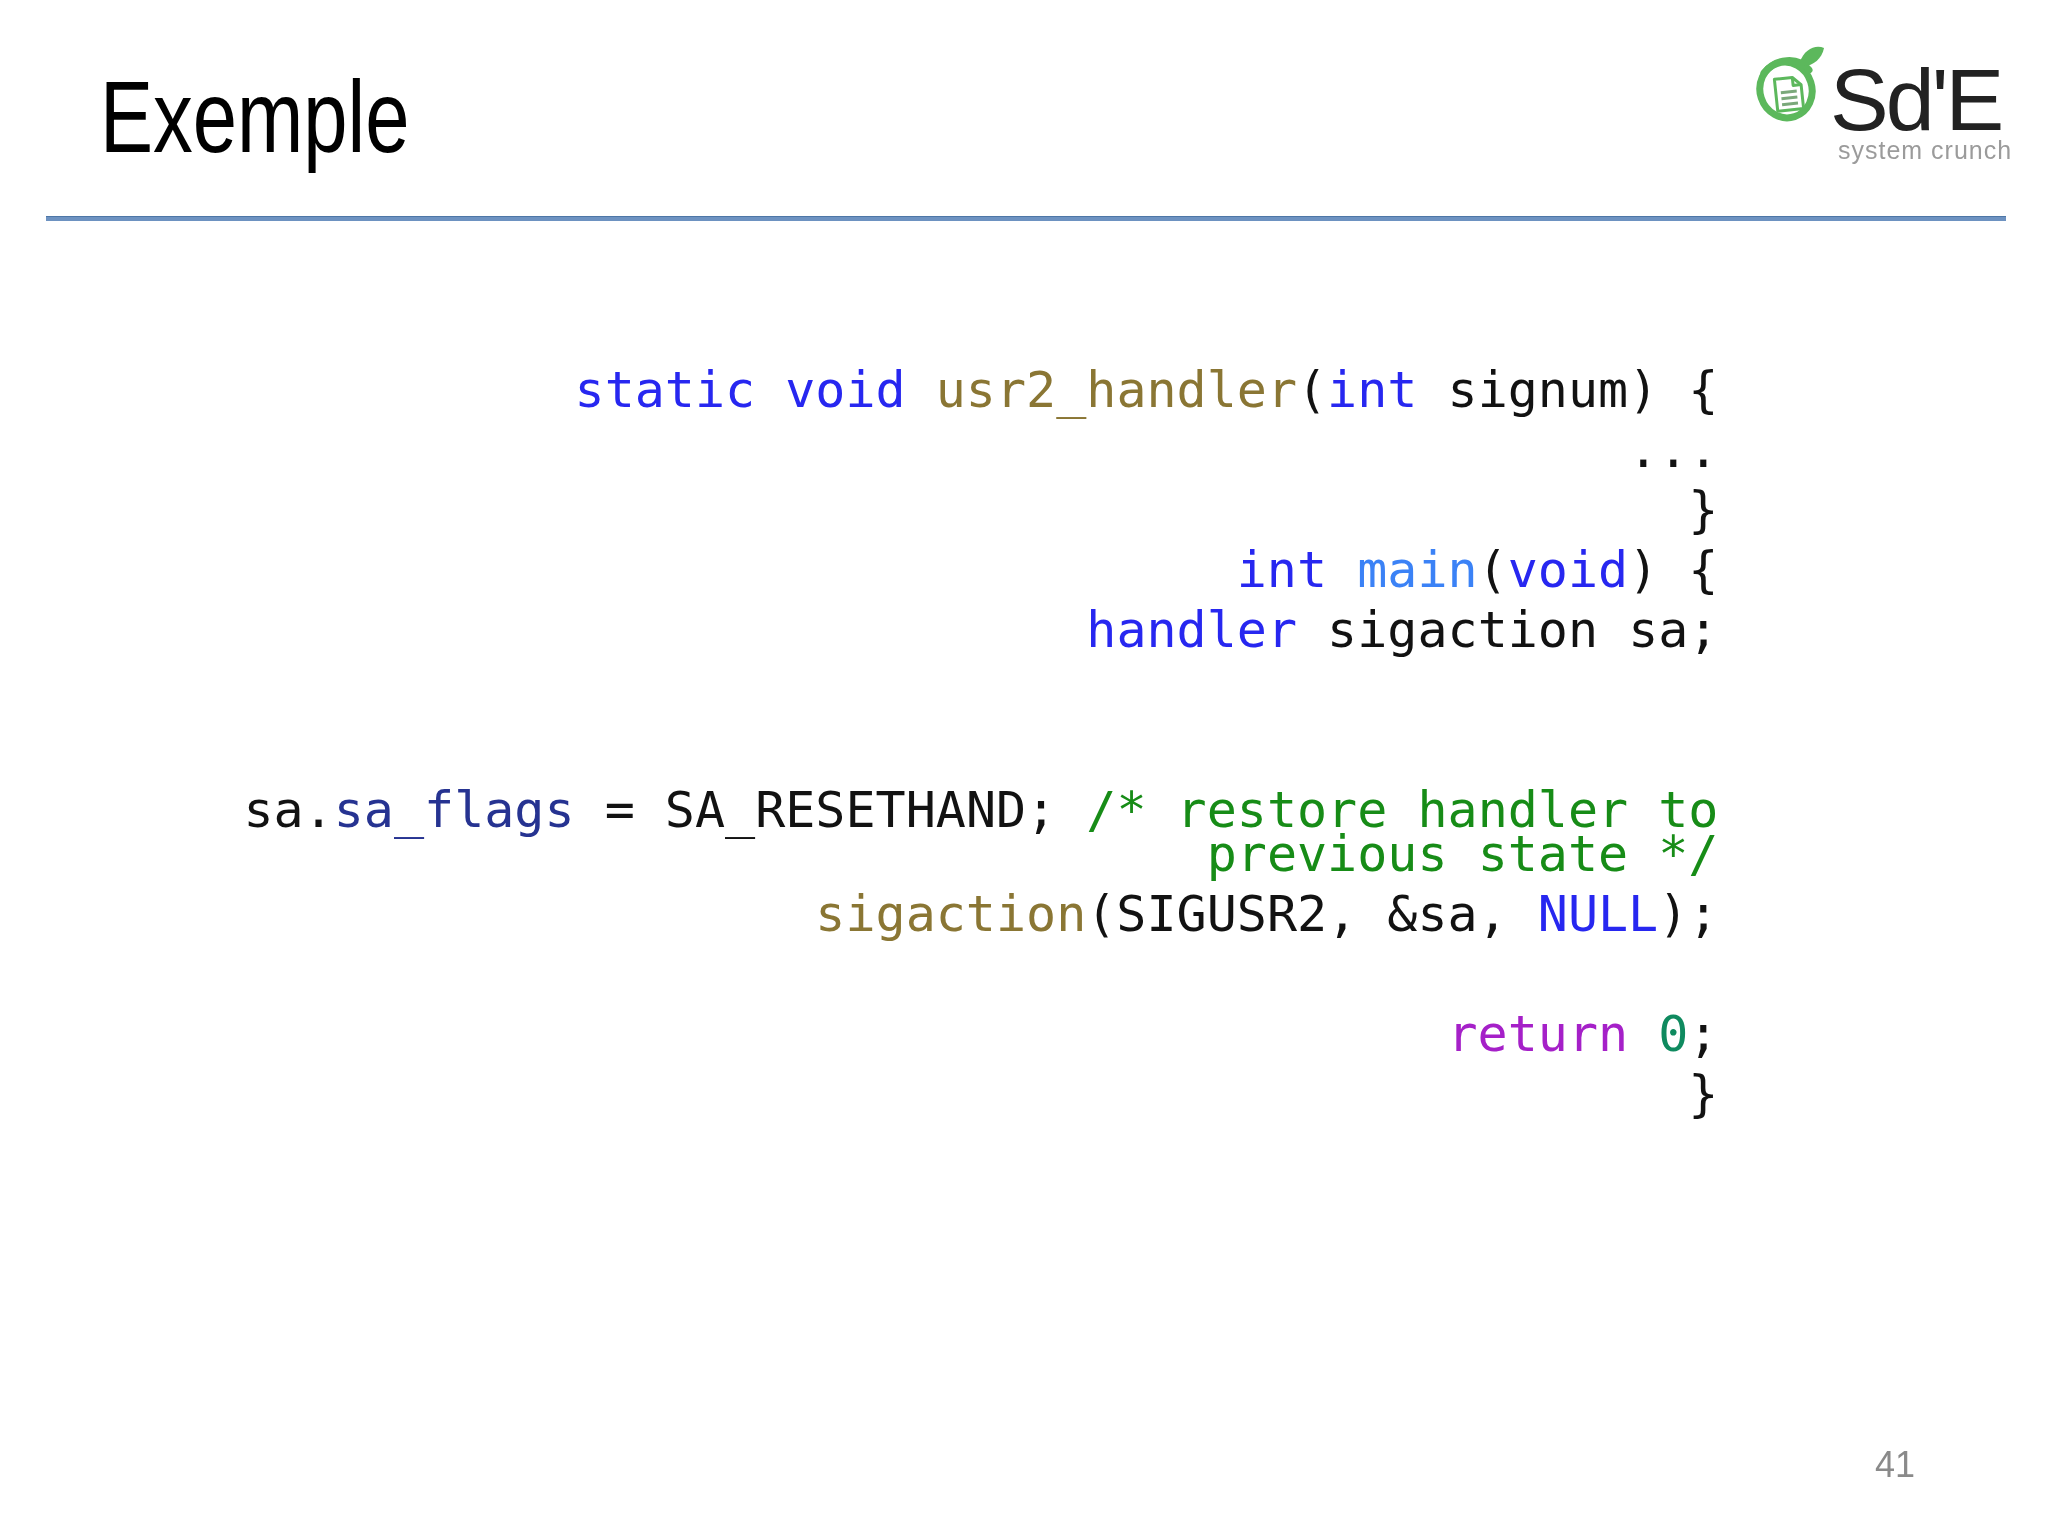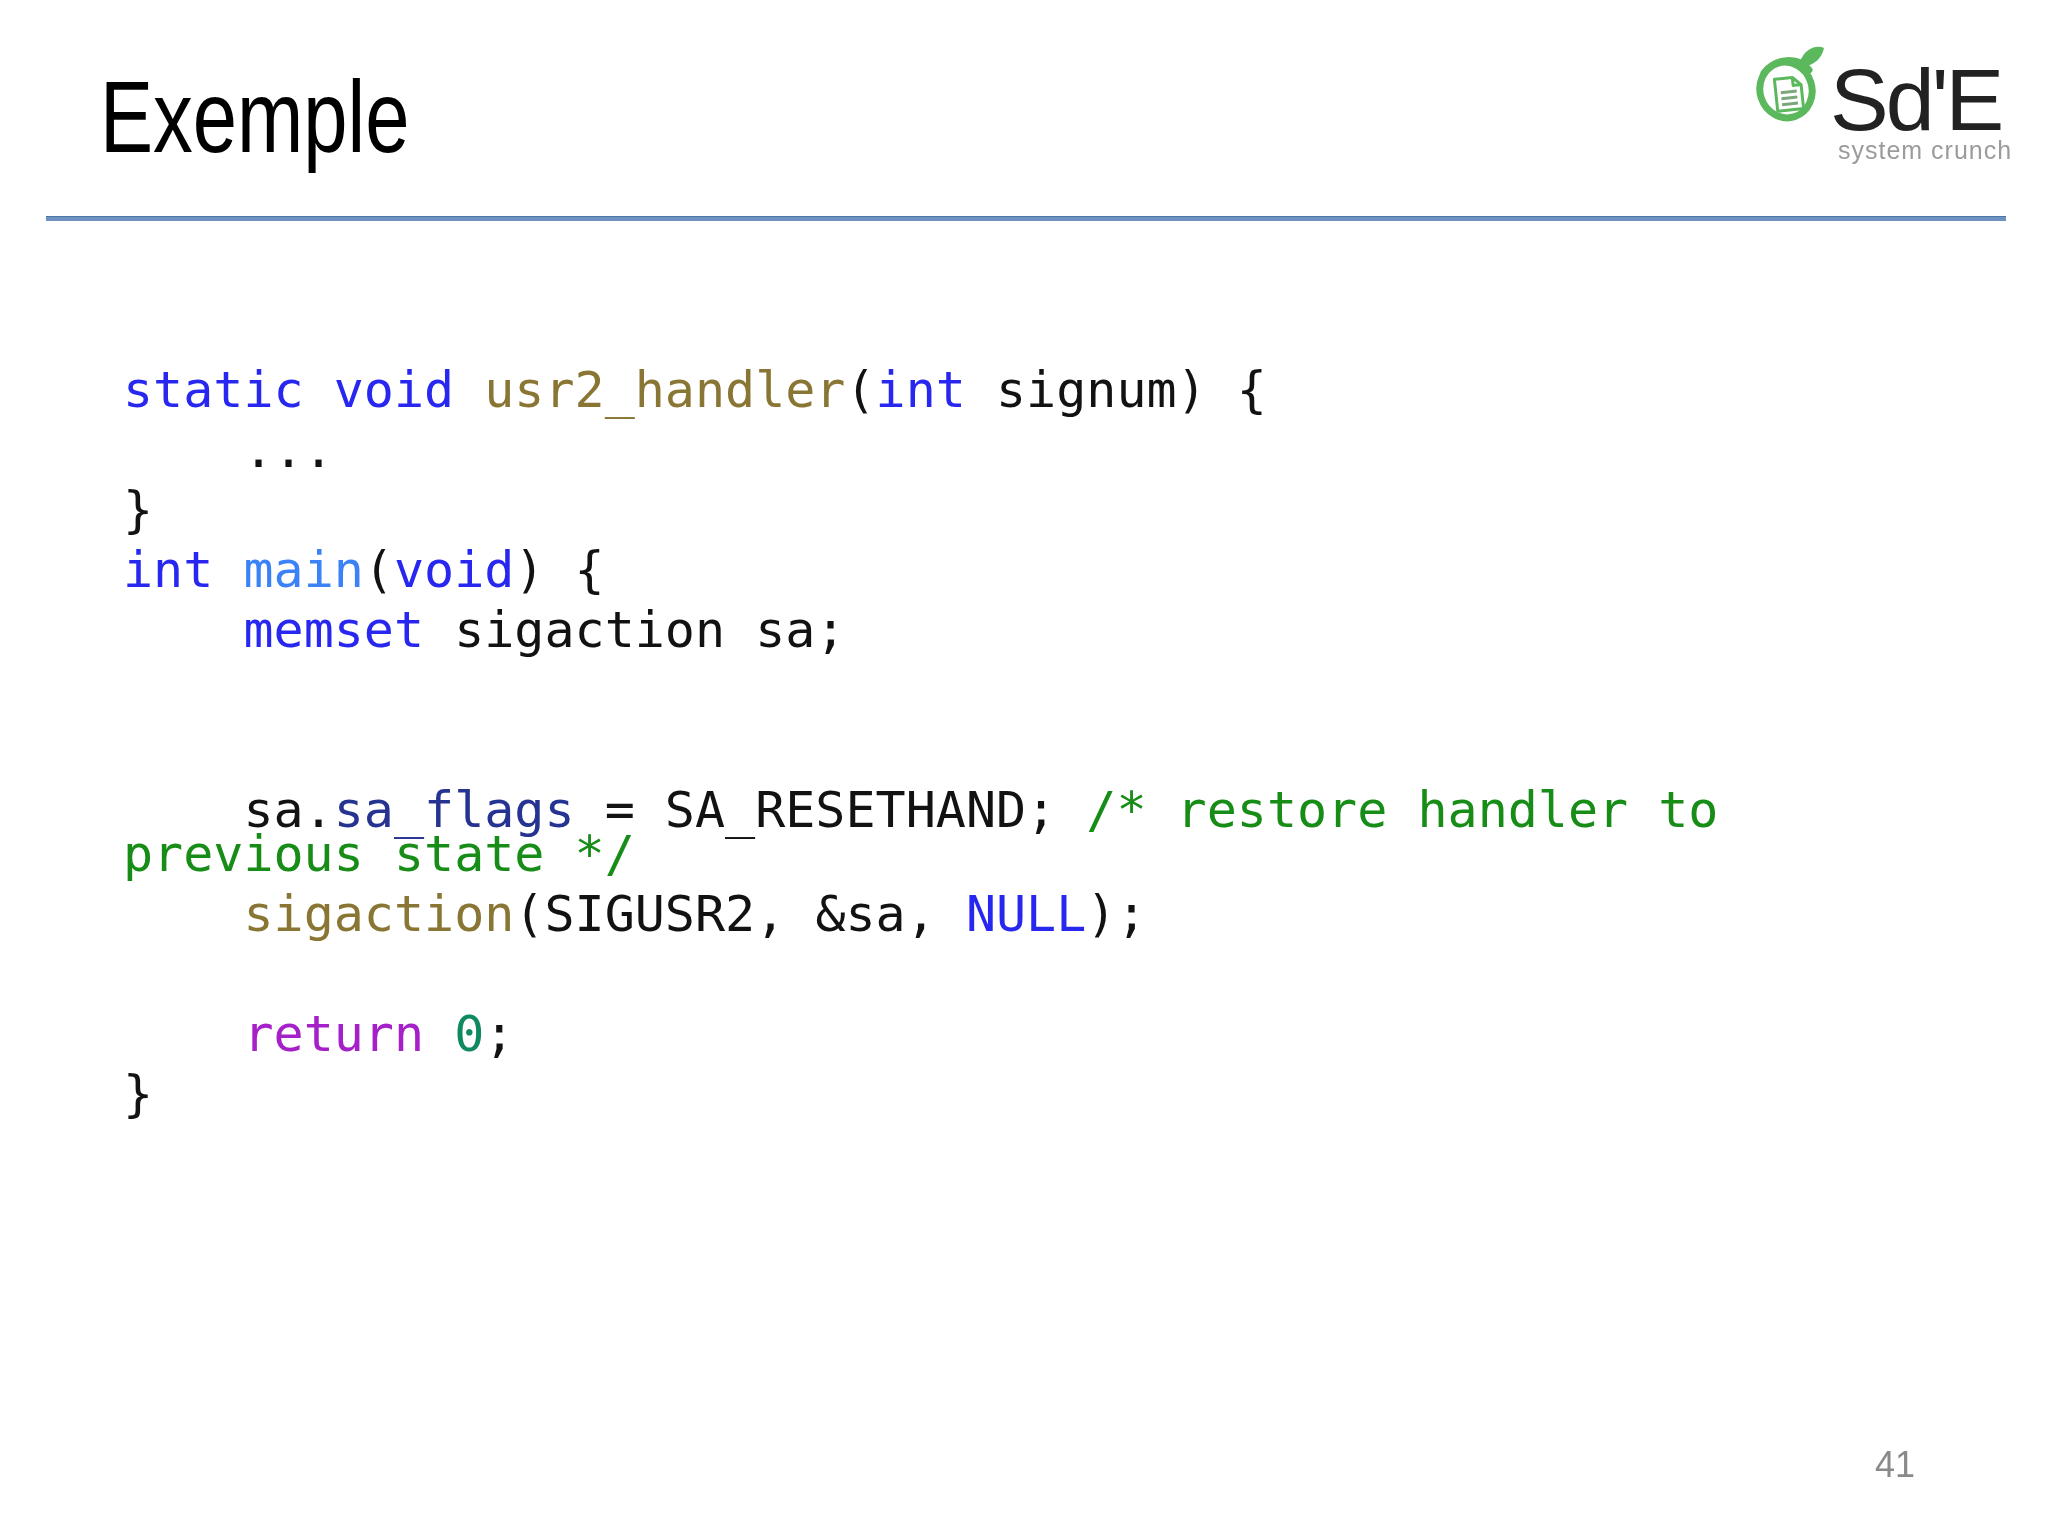--- a/index.html
+++ b/index.html
@@ -29,21 +29,21 @@
   .logo-tagline {
     position:absolute; left:90px; top:100px;
     font-size:25px; color:#9b9b9b; letter-spacing:1px; white-space:nowrap;
   }
   
   .code {
     position:absolute; left:123px; top:368px;
     font-family:"DejaVu Sans Mono", monospace;
     font-size:50px; color:#121212;
   }
-  .code .para { margin:0 0 16px 0; }
+  .code .para { margin:0 0 16px 0;text-align:right; }
   .code .line { height:44px; line-height:44px; white-space:pre; }
   .page-number {
     position:absolute; left:1860px; top:1444px; width:70px;
     font-size:36px; color:#8a8a8a; text-align:center;
   }
 </style>
 </head>
 <body>
 
 <div class="slide">
@@ -76,21 +76,21 @@
       <div class="para">
         <div class="line"><span style="color: rgb(18, 18, 18);">    ...</span></div>
       </div>
       <div class="para">
         <div class="line"><span style="color: rgb(18, 18, 18);">}</span></div>
       </div>
       <div class="para">
         <div class="line"><span style="color: rgb(39, 39, 240);">int</span><span style="color: rgb(18, 18, 18);"> </span><span style="color: #3b82f6;">main</span><span style="color: rgb(18, 18, 18);">(</span><span style="color: rgb(39, 39, 240);">void</span><span style="color: rgb(18, 18, 18);">) {</span></div>
       </div>
       <div class="para">
-        <div class="line"><span style="color: rgb(18, 18, 18);">    </span><span style="color: rgb(39, 39, 240);">memset</span><span style="color: rgb(18, 18, 18);"> sigaction sa;</span></div>
+        <div class="line"><span style="color: rgb(18, 18, 18);">    </span><span style="color: rgb(39, 39, 240);">handler</span><span style="color: rgb(18, 18, 18);"> sigaction sa;</span></div>
       </div>
       <div class="para">
         <div class="line">&nbsp;</div>
       </div>
       <div class="para">
         <div class="line">&nbsp;</div>
       </div>
       <div class="para">
         <div class="line"><span style="color: rgb(18, 18, 18);">    sa.</span><span style="color: rgb(38, 51, 145);">sa_flags</span><span style="color: rgb(18, 18, 18);"> = SA_RESETHAND; </span><span style="color: rgb(23, 140, 23);">/* restore handler to</span></div>
         <div class="line"><span style="color: rgb(23, 140, 23);">previous state */</span></div>

